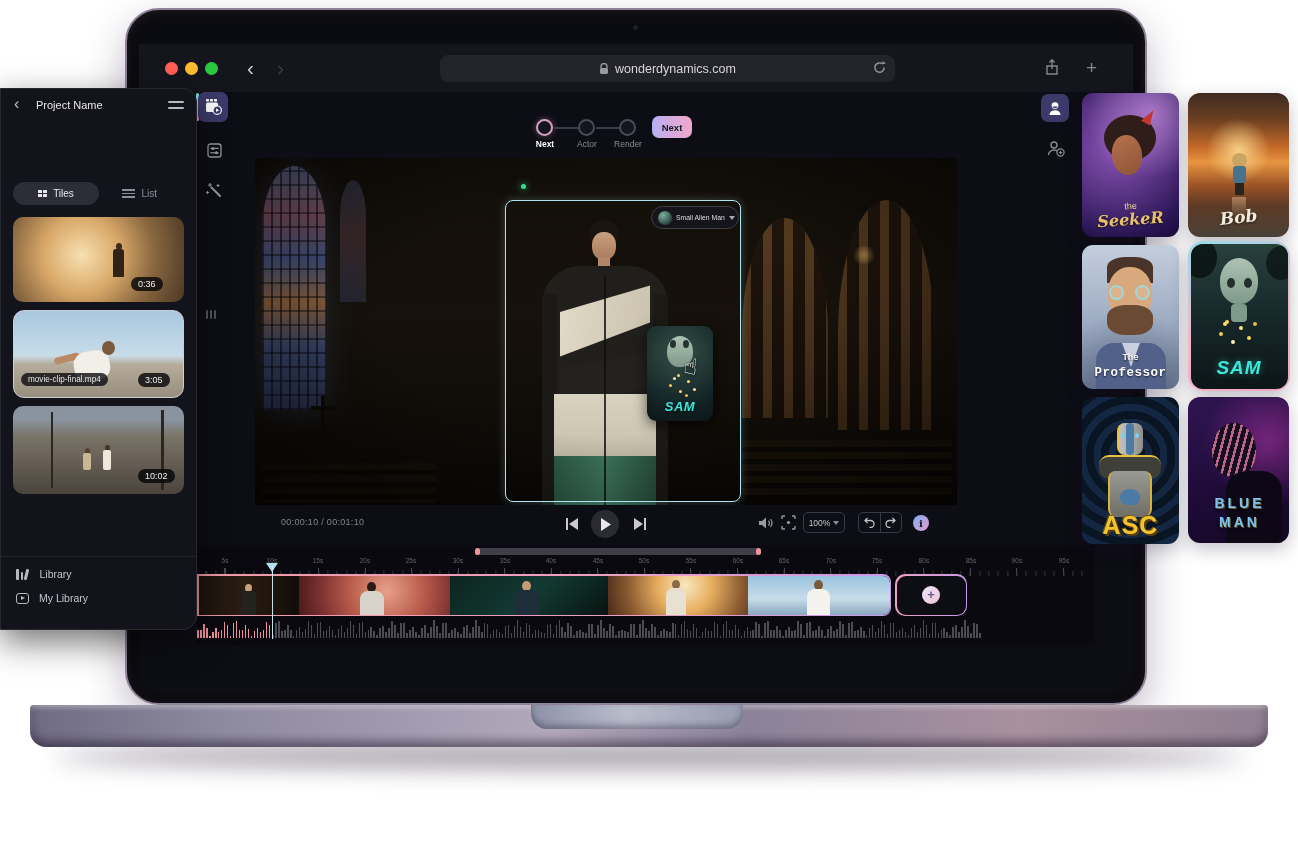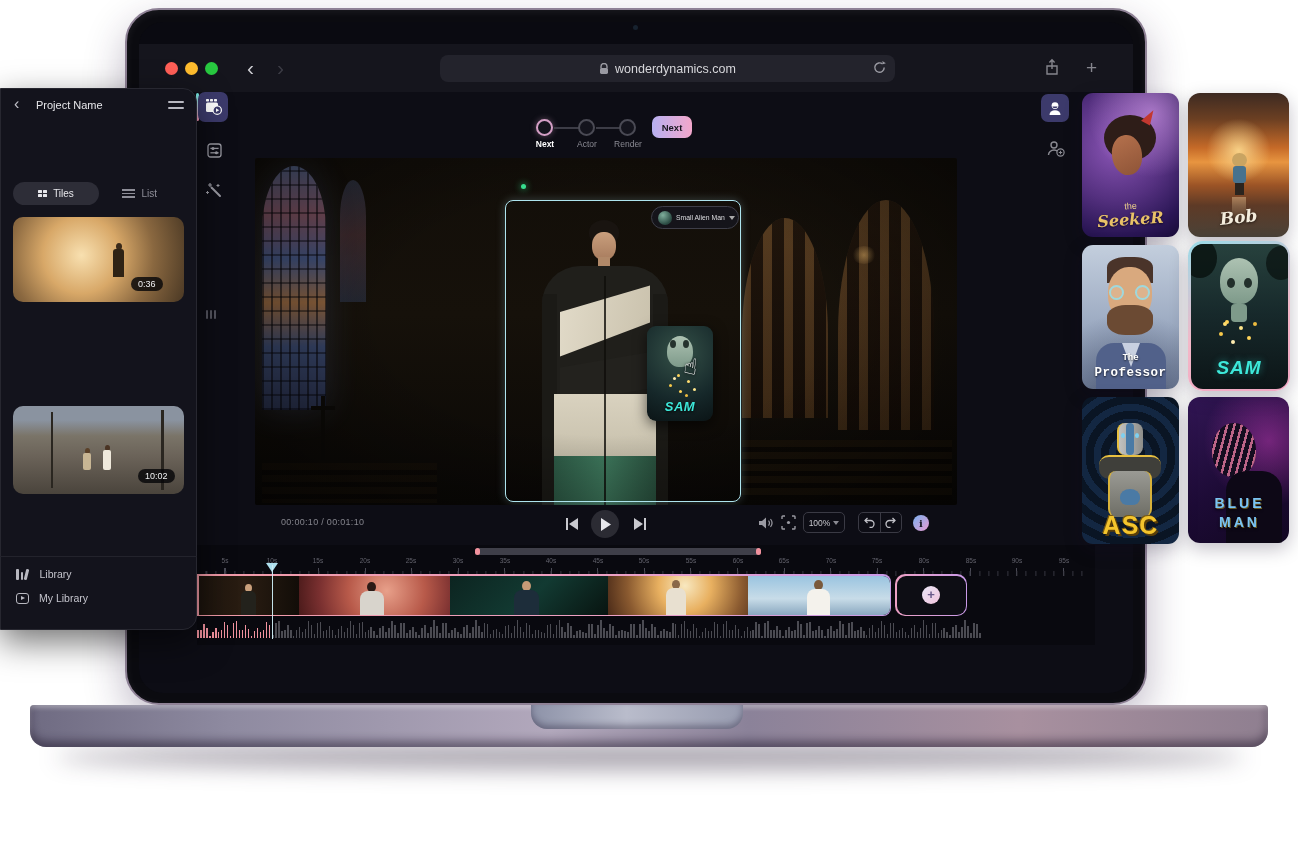--- a/index.html
+++ b/index.html
@@ -733,20 +733,27 @@
         </span>
       <span>List</span>
     </div>
   </div>
 
   <div class="clip" style="top:217px;height:85px;background:radial-gradient(circle at 40% 45%,#f8e0b0,#d8a868 34%,#8a6840 64%,#4a3824)">
     <div class="abs" style="left:103px;top:26px;width:6px;height:7px;border-radius:50%;background:#3a2a1a"></div>
     <div class="abs" style="left:100px;top:32px;width:11px;height:28px;background:#2f2315;border-radius:3px 3px 0 0"></div>
     <div class="badge" style="left:118px;top:60px">0:36</div>
   </div>
+  <div class="clip selected" style="top:310px;height:88px;background:linear-gradient(180deg,#a8c8e0 0%,#c8dce8 52%,#b5ac9c 62%,#978e7e 100%)">
+    <div class="abs" style="left:40px;top:44px;width:26px;height:7px;background:#b98a64;border-radius:4px;transform:rotate(-14deg)"></div>
+    <div class="abs" style="left:60px;top:40px;width:36px;height:30px;background:#f2efe8;border-radius:40%;transform:rotate(-10deg)"></div>
+    <div class="abs" style="left:88px;top:30px;width:13px;height:14px;background:#7a5a3c;border-radius:50%"></div>
+    <div class="name-badge" style="left:7px;top:62px">movie-clip-final.mp4</div>
+    <div class="badge" style="left:124px;top:62px">3:05</div>
+  </div>
   <div class="clip" style="top:406px;height:88px;background:linear-gradient(180deg,#8a93a0 0%,#8a93a0 16%,#7a7468 34%,#6a6258 58%,#4a443c 100%)">
     <div class="abs" style="left:38px;top:6px;width:2px;height:76px;background:#2a2620"></div>
     <div class="abs" style="left:148px;top:4px;width:2.5px;height:80px;background:#2a2620"></div>
     <div class="abs" style="left:72px;top:42px;width:5px;height:6px;background:#5a4028;border-radius:50%"></div>
     <div class="abs" style="left:70px;top:47px;width:8px;height:17px;background:#c8b694;border-radius:2px"></div>
     <div class="abs" style="left:92px;top:39px;width:5px;height:6px;background:#4a3424;border-radius:50%"></div>
     <div class="abs" style="left:90px;top:44px;width:8px;height:20px;background:#efe9dc;border-radius:2px"></div>
     <div class="badge" style="left:125px;top:63px">10:02</div>
   </div>
 

